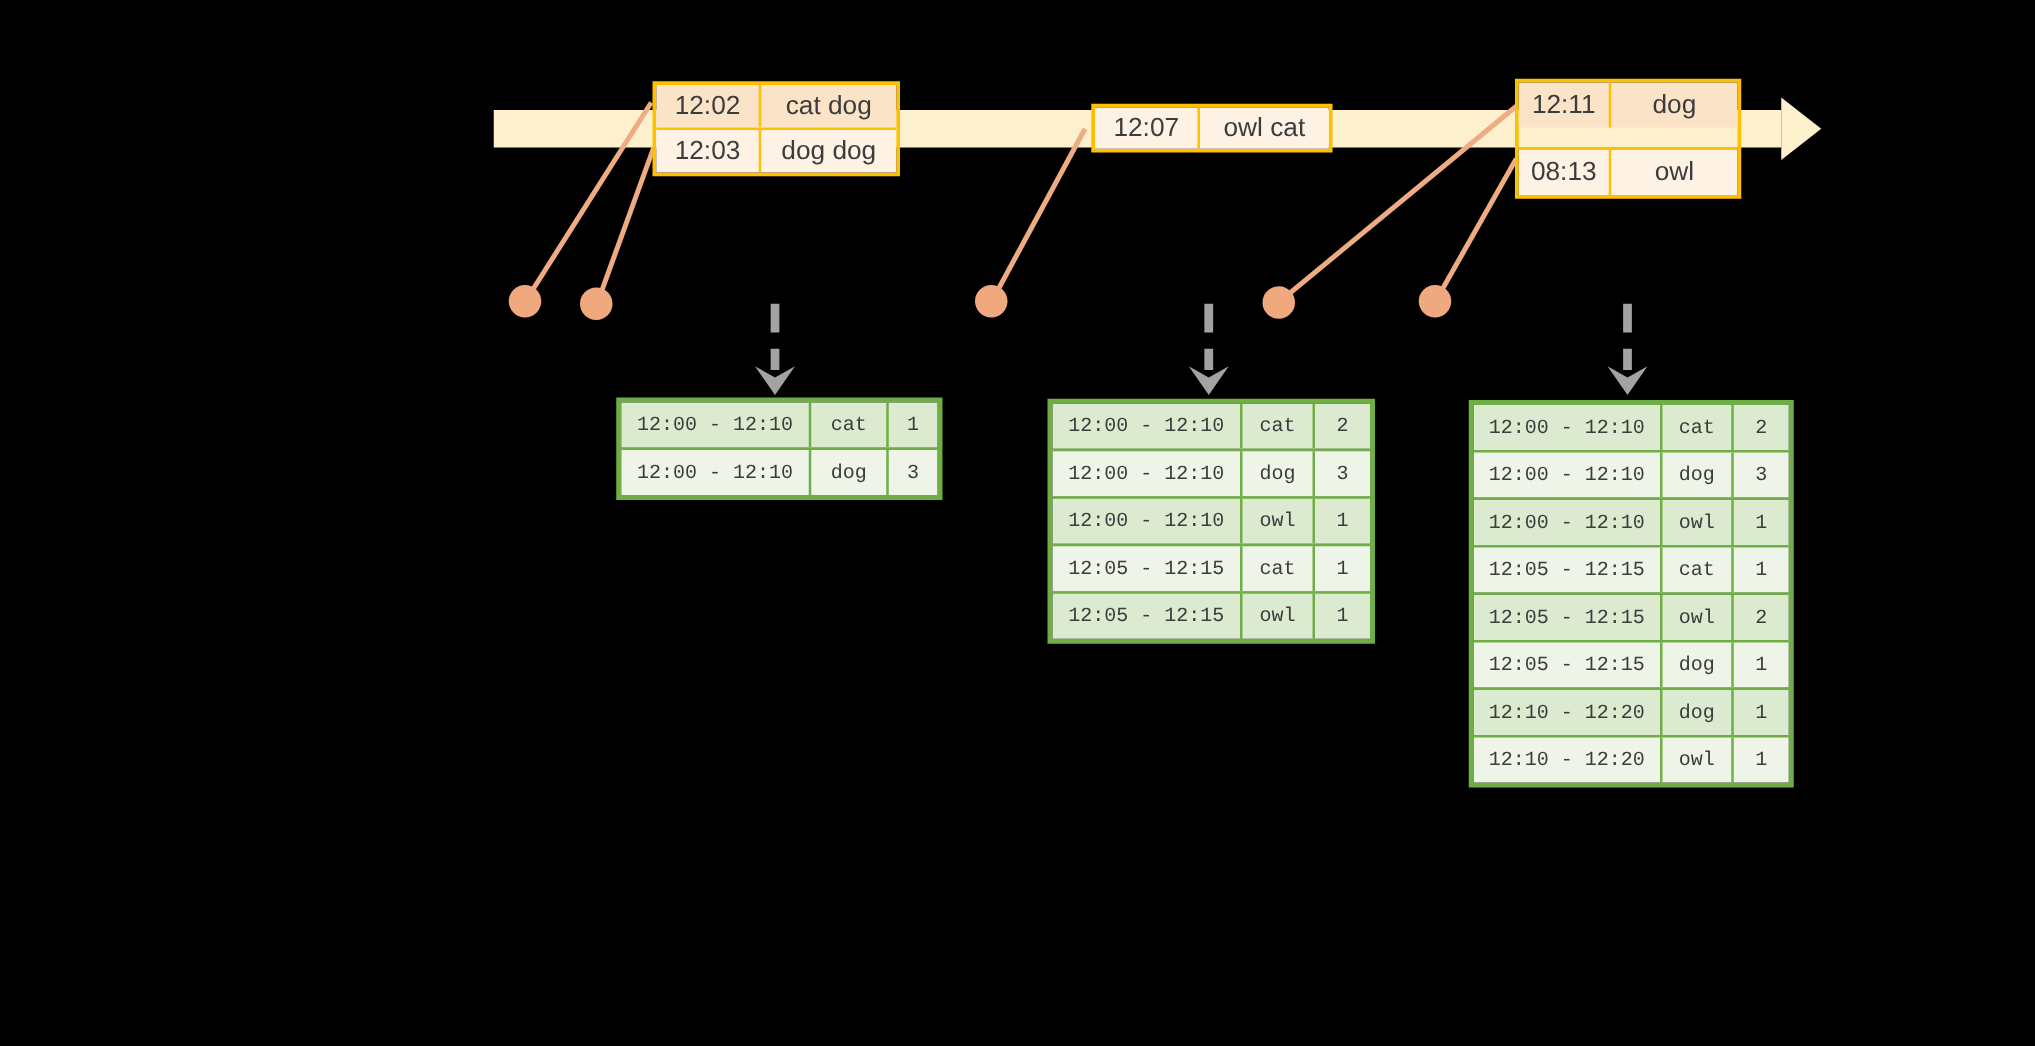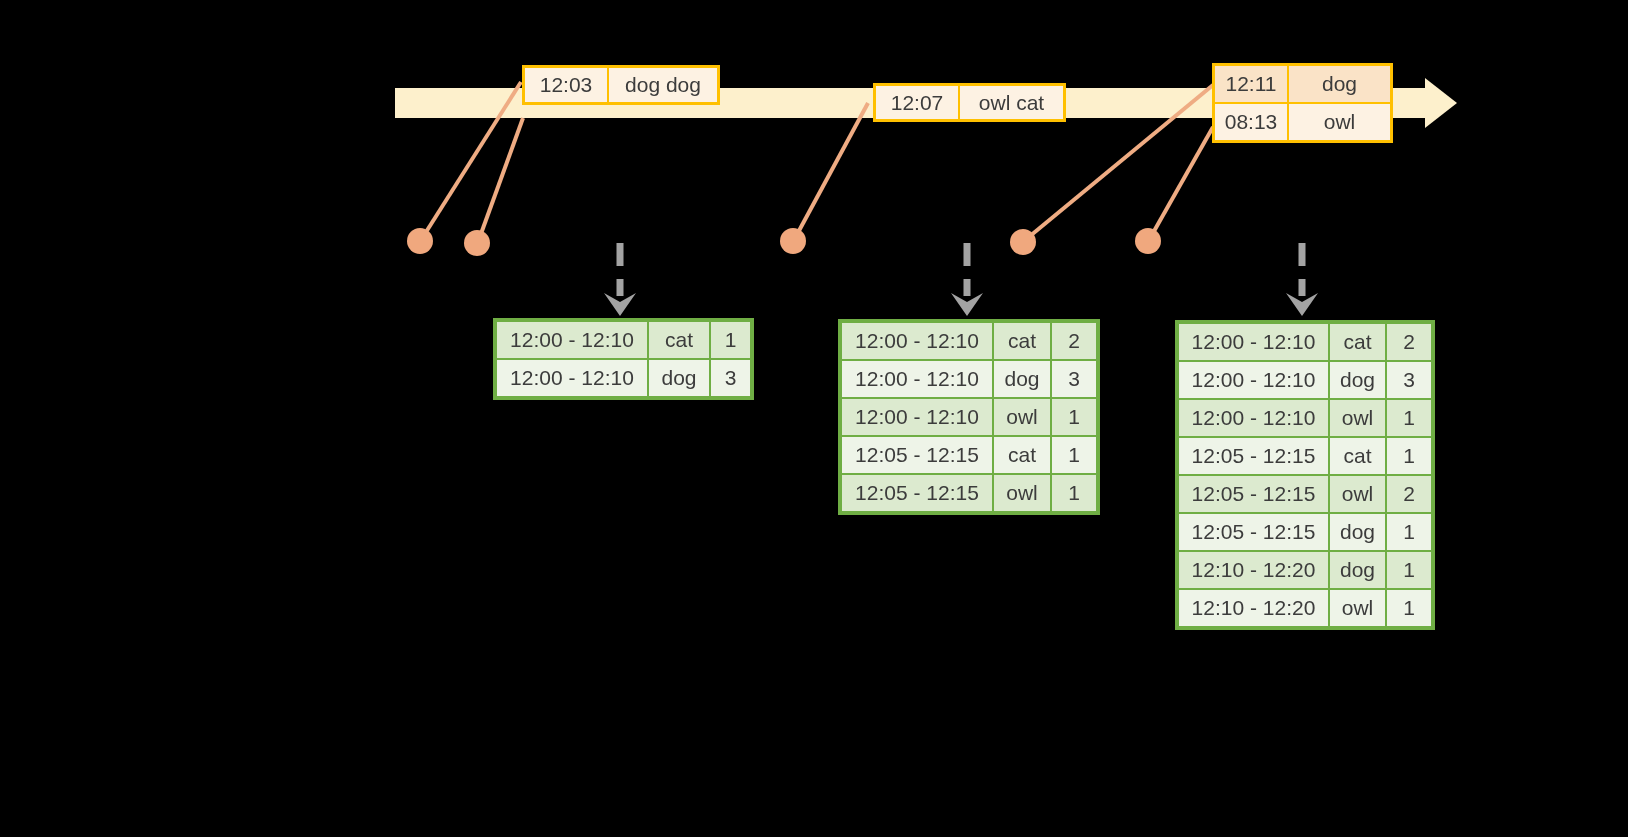--- a/index.html
+++ b/index.html
@@ -25,29 +25,29 @@
   
   .etable{position:absolute;z-index:2;border:3px solid var(--gold);display:flex;flex-direction:column;}
   .erow{display:flex;align-items:center;}
   .erow + .erow{border-top:2px solid var(--gold);}
   .ecell{display:flex;align-items:center;justify-content:center;height:100%;font-size:21px;}
   .ecell.words{border-left:2px solid var(--gold);}
   .fill-dark{background:var(--ev-dark);}
   .fill-light{background:var(--ev-light);}
   .et1{left:522px;top:65px;}   .et1 .erow{height:34px;} .et1 .time{width:82px;} .et1 .words{width:108px;}
   .et2{left:873px;top:83px;}   .et2 .erow{height:33px;} .et2 .time{width:82px;} .et2 .words{width:103px;}
-  .et3{left:1212px;top:63px;}  .et3 .erow{height:36px;} .et3 .time{width:72px;} .et3 .words{width:101px;}
+  .et3{left:1212px;top:63px;gap:16px;}  .et3 .erow{height:36px;} .et3 .time{width:72px;} .et3 .words{width:101px;}
 
   
   .gtable{position:absolute;z-index:2;border:4px solid var(--green);display:flex;flex-direction:column;}
   .grow{display:flex;align-items:center;height:36px;}
   .grow + .grow{border-top:2px solid var(--green);}
   .grow:nth-child(odd){background:var(--g-dark);}
   .grow:nth-child(even){background:var(--g-light);}
-  .gcell{display:flex;align-items:center;justify-content:center;height:100%;font-size:21px;}
+  .gcell{display:flex;align-items:center;justify-content:center;height:100%;font-size:16px;font-family:Liberation Mono, monospace;}
   .gcell.word,.gcell.cnt{border-left:2px solid var(--green);text-align:right;}
   .ga{left:493px;top:318px;}  .ga .win{width:150px;} .ga .word{width:60px;} .ga .cnt{width:39px;}
   .gb{left:838px;top:319px;}  .gb .win{width:150px;} .gb .word{width:56px;} .gb .cnt{width:44px;}
   .gc{left:1175px;top:320px;} .gc .win{width:149px;} .gc .word{width:55px;} .gc .cnt{width:44px;}
 </style>
 </head>
 <body>
 
 <div id="scene">
 
@@ -76,20 +76,24 @@
       <line x1="967" y1="243" x2="967" y2="296" stroke="#A3A3A3" stroke-width="7" stroke-dasharray="23 13"></line>
       <polygon points="951,293 967,316 983,293 967,302" fill="#A3A3A3"></polygon>
     </g>
     <g>
       <line x1="1302" y1="243" x2="1302" y2="296" stroke="#A3A3A3" stroke-width="7" stroke-dasharray="23 13"></line>
       <polygon points="1286,293 1302,316 1318,293 1302,302" fill="#A3A3A3"></polygon>
     </g>
   </svg>
 
   <div class="etable et1">
+    <div class="erow fill-dark">
+      <div class="ecell time">12:02</div>
+      <div class="ecell words">cat dog</div>
+    </div>
     <div class="erow fill-light">
       <div class="ecell time">12:03</div>
       <div class="ecell words">dog dog</div>
     </div>
   </div>
 
   <div class="etable et2">
     <div class="erow fill-light">
       <div class="ecell time">12:07</div>
       <div class="ecell words">owl cat</div>

